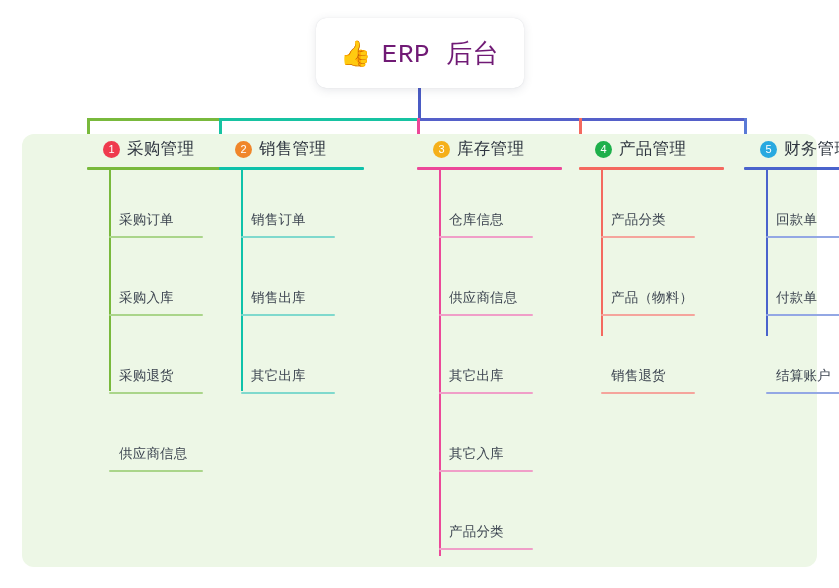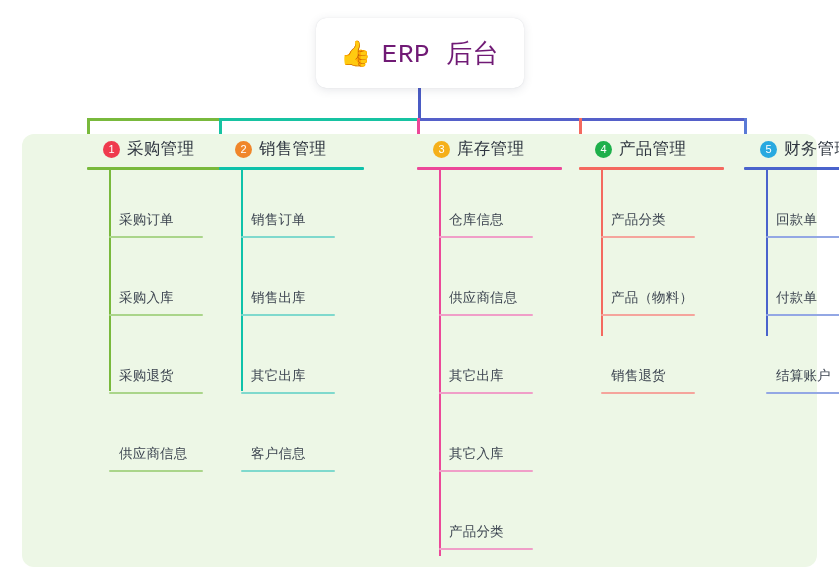--- a/index.html
+++ b/index.html
@@ -201,24 +201,20 @@
             <div class="item-rule" style="background: rgb(127, 217, 205);"></div>
           </div>
           <div class="item">
             <span class="item-label">销售出库</span>
             <div class="item-rule" style="background: rgb(127, 217, 205);"></div>
           </div>
           <div class="item">
             <span class="item-label">其它出库</span>
             <div class="item-rule" style="background: rgb(127, 217, 205);"></div>
           </div>
-          <div class="item">
-            <span class="item-label">客户信息</span>
-            <div class="item-rule" style="background: rgb(127, 217, 205);"></div>
-          </div>
         </div>
       </div>
       <div class="column" style="left: 395px;">
         <div class="col-head">
           <span class="badge" style="background: rgb(245, 176, 26);">3</span>
           <span class="col-title">库存管理</span>
         </div>
         <div class="head-rule" style="background: rgb(236, 72, 153);"></div>
         <div class="spine" style="background: rgb(236, 72, 153); height: 387px;"></div>
         <div class="items">

